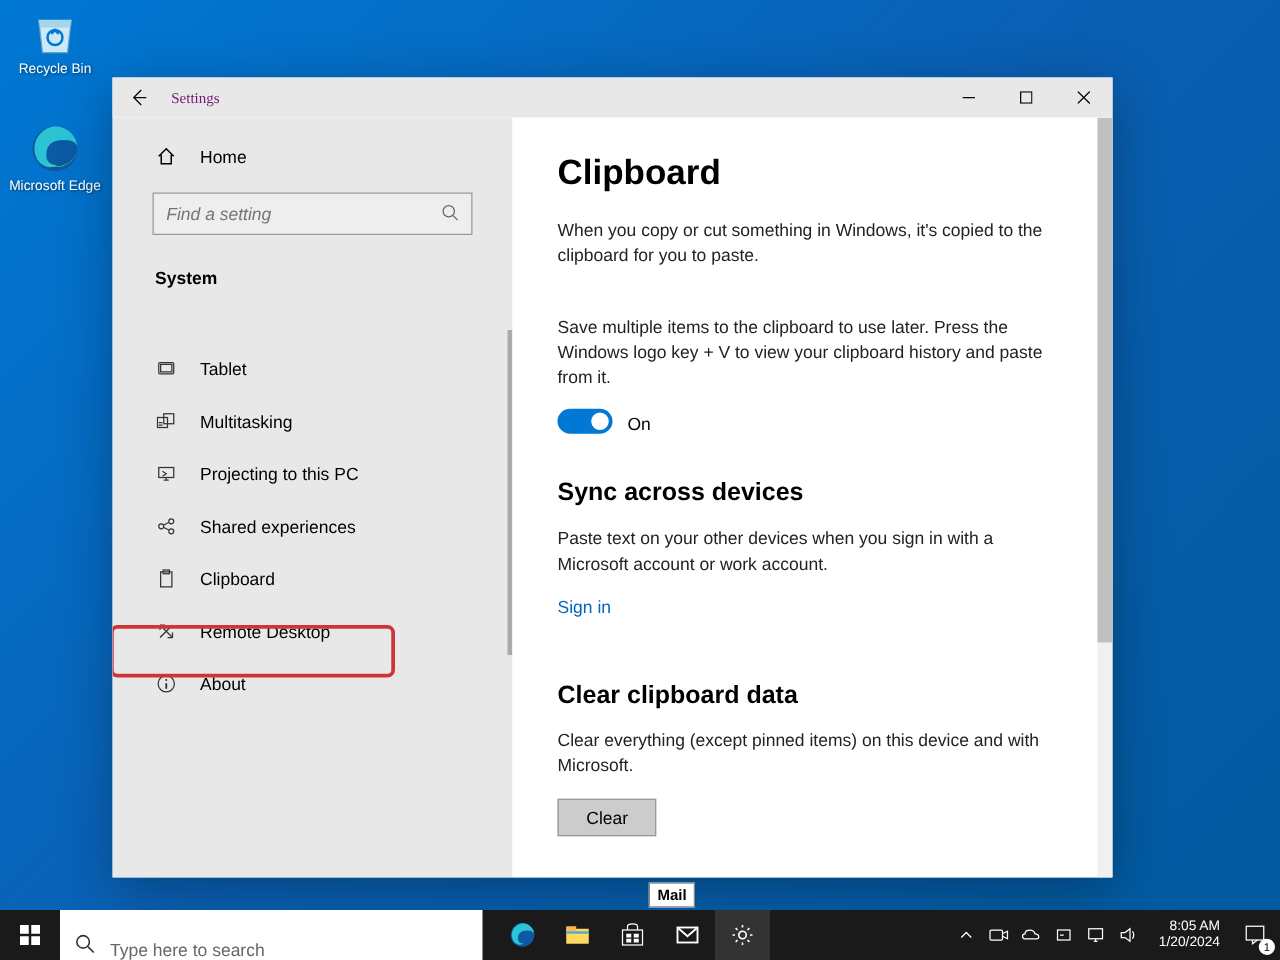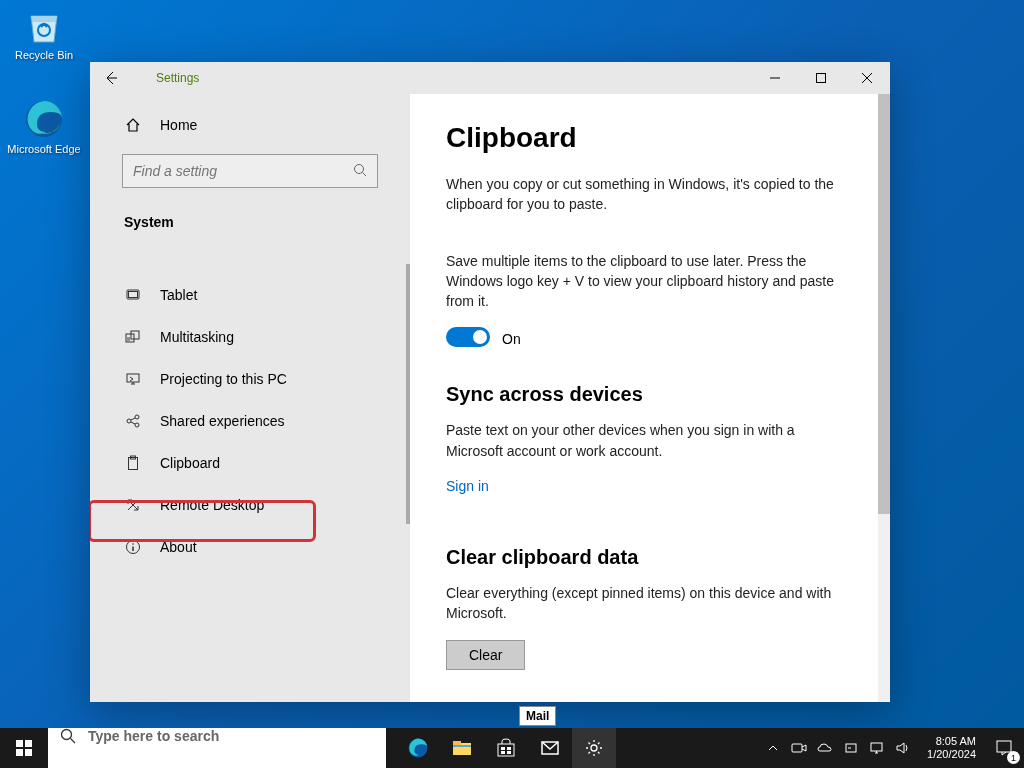--- a/index.html
+++ b/index.html
@@ -8,21 +8,21 @@
   
   .desktop-icon { position: absolute; width: 76px; text-align: center; color: white; font-size: 11px; cursor: pointer; }
   .desktop-icon .icon-img { width: 42px; height: 42px; margin: 0 auto 3px; }
   .desktop-icon .icon-label { text-shadow: 1px 1px 2px rgba(0,0,0,0.5); }
   
   
   .settings-window { position: absolute; left: 90px; top: 62px; width: 800px; height: 640px; background: white; display: flex; flex-direction: column; box-shadow: 0 10px 40px rgba(0,0,0,0.3); }
   .titlebar { height: 32px; display: flex; align-items: center; background: #e8e8e8; }
   .titlebar-left { display: flex; align-items: center; padding-left: 6px; gap: 10px; }
   .titlebar-back { width: 30px; height: 30px; display: flex; align-items: center; justify-content: center; cursor: pointer; }
-  .titlebar-title { font-size: 12px; color: #4d7c0f; margin-left: 20px; }
+  .titlebar-title { font-size: 12px; color: #701a75; margin-left: 1px; font-family: Liberation Serif, serif; }
   .titlebar-buttons { margin-left: auto; display: flex; }
   .titlebar-btn { width: 46px; height: 32px; display: flex; align-items: center; justify-content: center; cursor: pointer; }
   
   .window-body { flex: 1; display: flex; overflow: hidden; }
   
   .sidebar { width: 320px; background: #e8e8e8; padding: 12px 18px; overflow: hidden; position: relative; }
   .home-row { display: flex; align-items: center; padding: 10px 16px; gap: 18px; cursor: pointer; font-size: 14px; }
   .search-box { margin: 10px 14px 18px; height: 34px; border: 1px solid #999; background: #eee; display: flex; align-items: center; padding: 0 10px; justify-content: center; }
   .search-box input { flex: 1; background: transparent; border: none; outline: none; font-size: 14px; color: #666; font-style: italic; }
   .search-icon { color: #666; font-size: 13px; }
@@ -41,21 +41,21 @@
   .toggle .knob { position: absolute; right: 3px; top: 3px; width: 14px; height: 14px; background: white; border-radius: 50%; }
   .toggle-label { font-size: 14px; }
   .link { color: #0067c0; font-size: 14px; cursor: pointer; margin-bottom: 52px; display: inline-block; }
   .clear-btn { padding: 6px 22px; background: #ccc; border: 1px solid #999; font-size: 14px; cursor: pointer; }
   
   .arrow-annotation { position: absolute; pointer-events: none; }
   
   
   .taskbar { position: absolute; bottom: 0; left: 0; right: 0; height: 40px; background: #1a1a1a; display: flex; align-items: center; color: white; }
   .start { width: 48px; height: 40px; display: flex; align-items: center; justify-content: center; cursor: pointer; }
-  .search-bar { width: 338px; height: 40px; background: #fff; display: flex; align-items: flex-start; padding: 0 12px; gap: 12px; cursor: text; font-weight: bold; }
+  .search-bar { width: 338px; height: 40px; background: #fff; display: flex; align-items: flex-end; padding: 0 12px; gap: 12px; cursor: text; }
   .search-bar .mag { color: #333; }
   .search-bar .placeholder { color: #666; font-size: 14px; }
   .task-icon { width: 44px; height: 40px; display: flex; align-items: center; justify-content: center; cursor: pointer; }
   .task-spacer { flex: 1; }
   .tray { display: flex; align-items: center; gap: 2px; padding-right: 4px; }
   .tray-icon { width: 24px; height: 40px; display: flex; align-items: center; justify-content: center; cursor: pointer; font-size: 13px; }
   .clock { font-size: 11px; line-height: 1.2; text-align: right; padding: 0 8px; cursor: pointer; }
   .notif { width: 40px; height: 40px; display: flex; align-items: center; justify-content: center; cursor: pointer; position: relative; }
   .notif-badge { position: absolute; bottom: 4px; right: 4px; background: #fff; color: #000; font-size: 9px; width: 13px; height: 13px; border-radius: 50%; display: flex; align-items: center; justify-content: center; }
   .tooltip { position: absolute; background: #fff; color: #000; border: 1px solid #888; padding: 2px 6px; font-size: 12px; }

